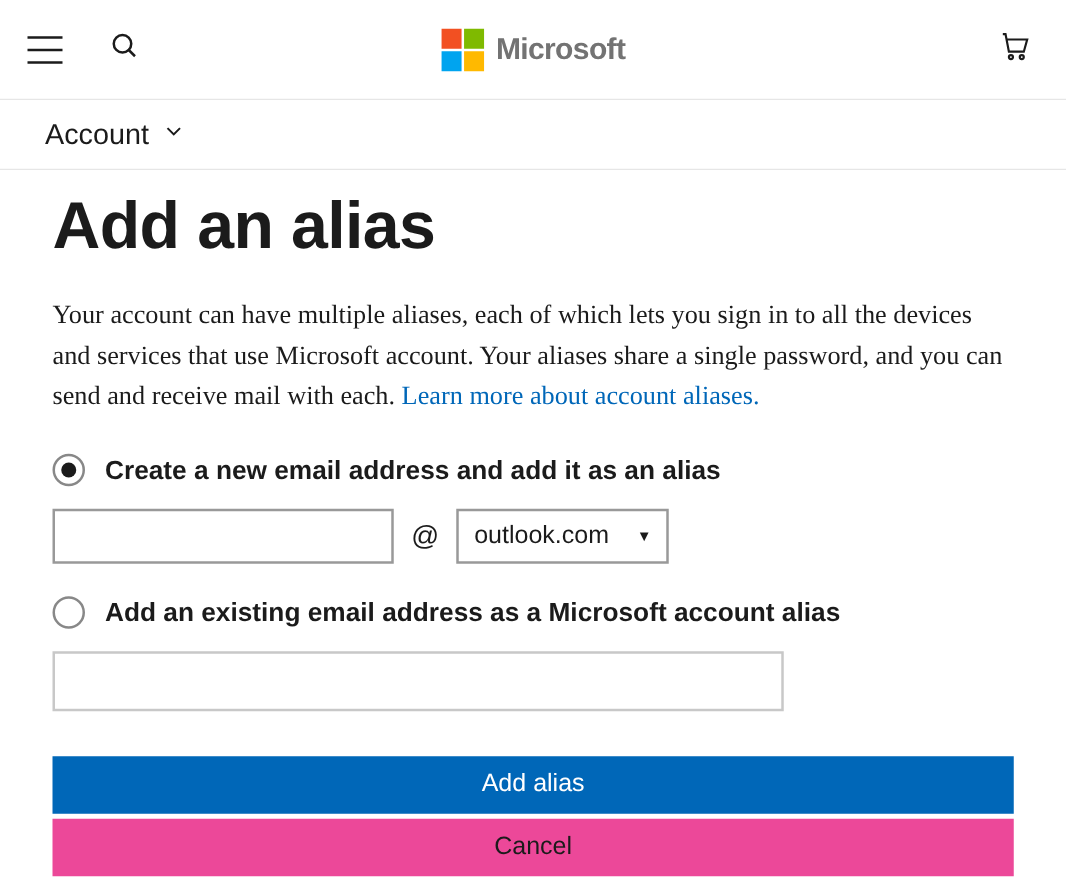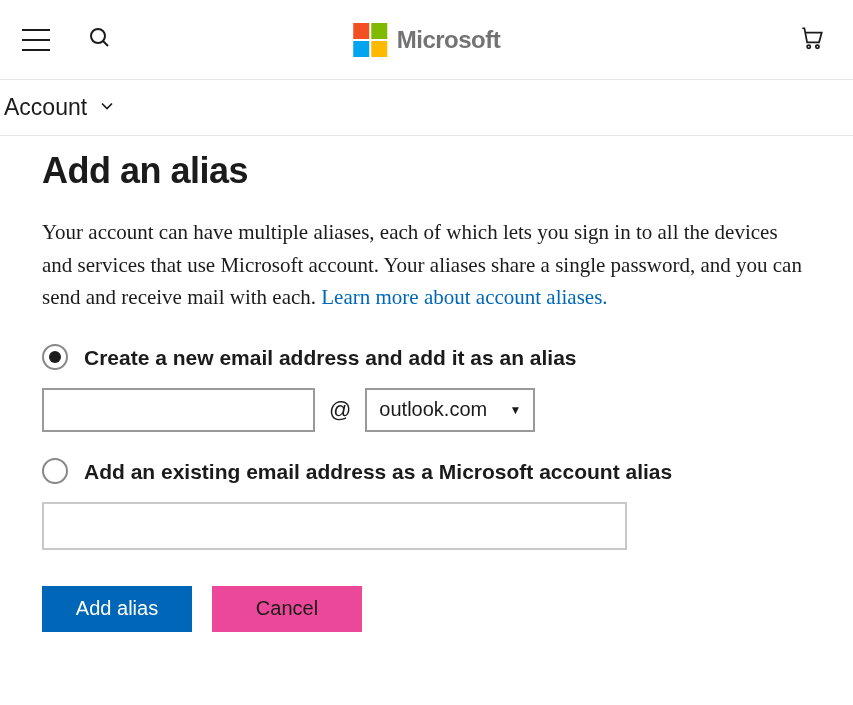--- a/index.html
+++ b/index.html
@@ -41,29 +41,29 @@
     .sq.g { background:#7fba00; }
     .sq.b { background:#00a4ef; }
     .sq.y { background:#ffb900; }
     .brand-name { font-size:24px; color:#737373; font-weight:600; letter-spacing:-0.5px; }
     .cart { position:absolute; right:28px; cursor:pointer; }
 
     
     .secondary {
       display:flex; align-items:center;
       height:56px;
-      padding-left:4px;
+      padding-left:36px;
       border-bottom:1px solid #e6e6e6;
     }
     .secondary .label { font-size:23px; color:#1b1b1b; margin-right:10px; }
     .chevron { cursor:pointer; }
 
     
     .content { padding: 14px 42px 40px 42px; }
-    h1 { font-size:36px; font-weight:600; letter-spacing:-0.5px; margin-bottom:24px; }
+    h1 { font-size:53px; font-weight:600; letter-spacing:-0.5px; margin-bottom:24px; }
     .desc { font-size:21px; line-height:1.55; color:#1b1b1b; margin-bottom:30px;font-family:Liberation Serif, serif; }
     .desc a { color:#0067b8; text-decoration:none; }
 
     .option-row { display:flex; align-items:flex-end; margin-bottom:18px; }
     .radio {
       width:26px; height:26px; border:2px solid #888; border-radius:50%;
       display:flex; align-items:center; justify-content:center;
       margin-right:16px; cursor:pointer; flex-shrink:0;
     }
     .radio .dot { width:12px; height:12px; background:#1b1b1b; border-radius:50%; display:none; }
@@ -83,21 +83,21 @@
       padding:17px 12px; font-size:20px; cursor:pointer;
     }
     .down-caret { font-size:12px; margin-left:10px; }
 
     .existing-input {
       width:585px; height:48px;
       border:2px solid #c8c8c8; font-size:18px; padding:0 10px;
       margin-bottom:36px;
     }
 
-    .buttons { display:flex; gap:20px; }
+    .buttons { display:flex; gap:4px;flex-direction:column; }
     .btn {
       height:46px; min-width:150px;
       display:flex; align-items:center; justify-content:center;
       font-size:20px; cursor:pointer; border:none;
       font-family: inherit;
     }
     .btn.primary { background:#0067b8; color:#fff; }
     .btn.secondary-btn { background:#ec4899; color:#1b1b1b; }
   </style>
 </head>

